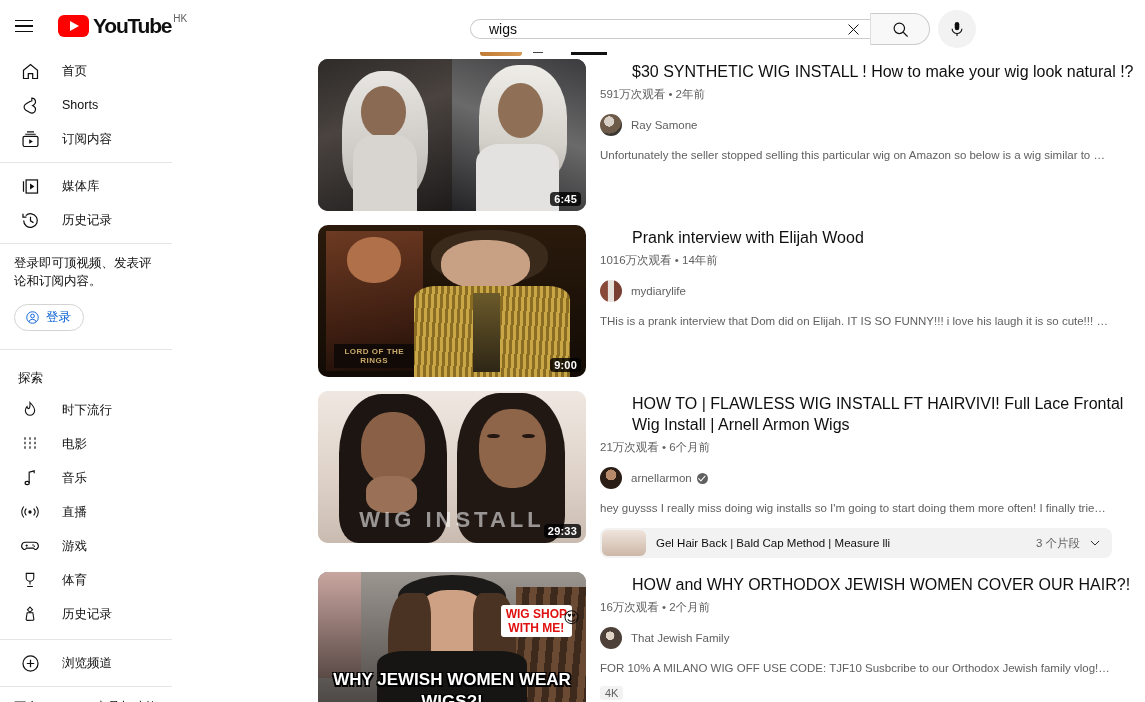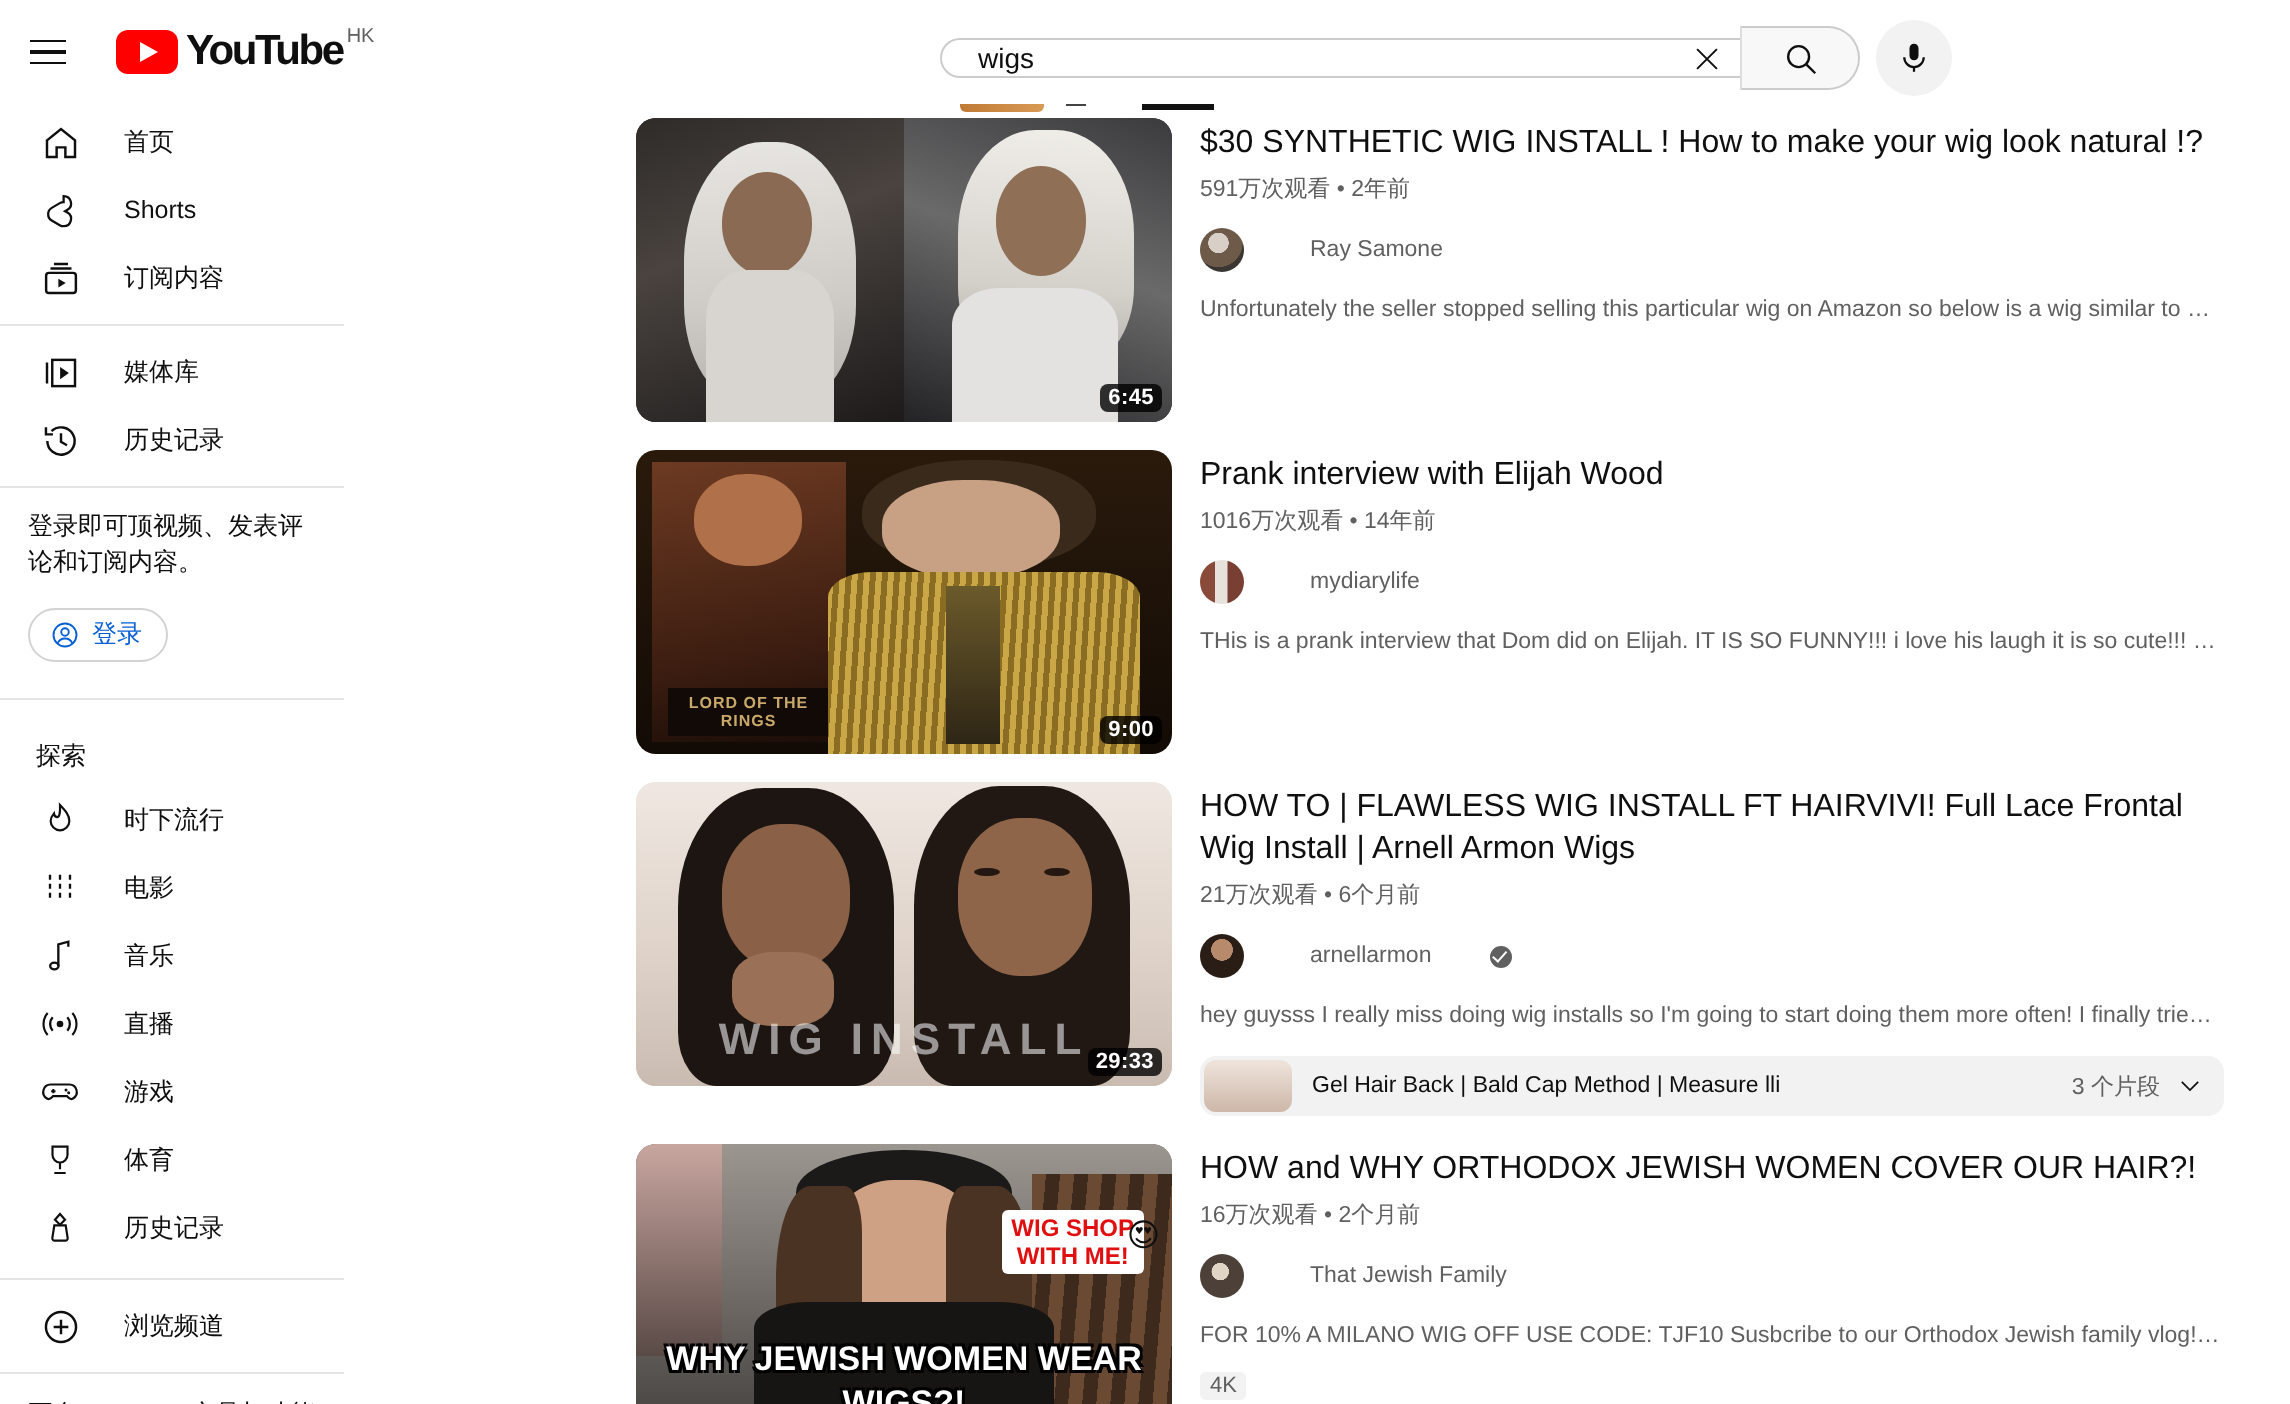--- a/index.html
+++ b/index.html
@@ -143,24 +143,24 @@
   }
   .dur {
     position: absolute; right: 5px; bottom: 5px;
     background: rgba(0,0,0,0.8); color: #fff;
     font-size: 11px; font-weight: 600; padding: 1px 4px; border-radius: 4px;
     letter-spacing: 0.2px;
   }
   .meta { padding-left: 14px; padding-top: 2px; flex: 1; min-width: 0; }
   .v-title {
     font-size: 16px; line-height: 21px; color: #0f0f0f; font-weight: 400;
-    cursor: pointer; max-width: 512px;
+    cursor: pointer; max-width: 512px; margin-left: 32px;
   }
   .v-stats { font-size: 11.5px; color: #606060; margin-top: 5px; }
-  .v-channel { display: flex; align-items: center; margin-top: 12px; gap: 24px; }
+  .v-channel { display: flex; align-items: center; margin-top: 12px; }
   .ch-avatar {
     width: 22px; height: 22px; border-radius: 50%; margin-right: 9px;
     overflow: hidden; flex: none;
   }
   .ch-name { font-size: 11.5px; color: #606060; cursor: pointer; }
   .verified {
     width: 11px; height: 11px; border-radius: 50%; background: #606060;
     margin-left: 5px; display:flex; align-items:center; justify-content:center;
     flex:none;
   }

